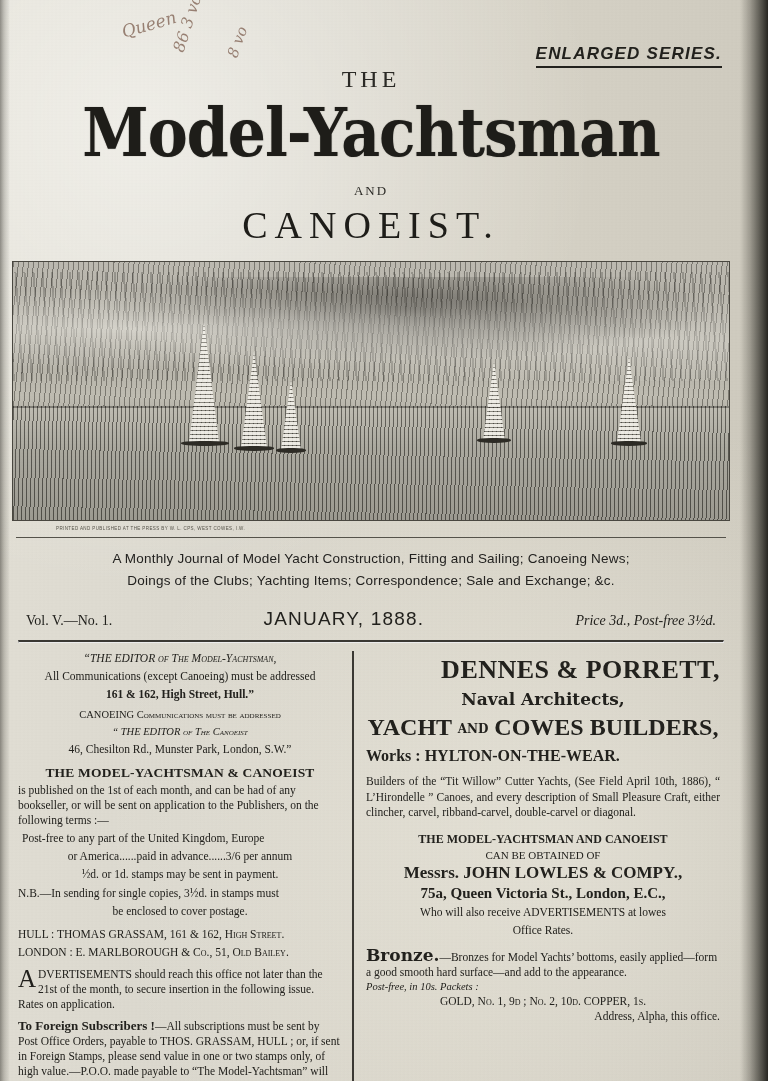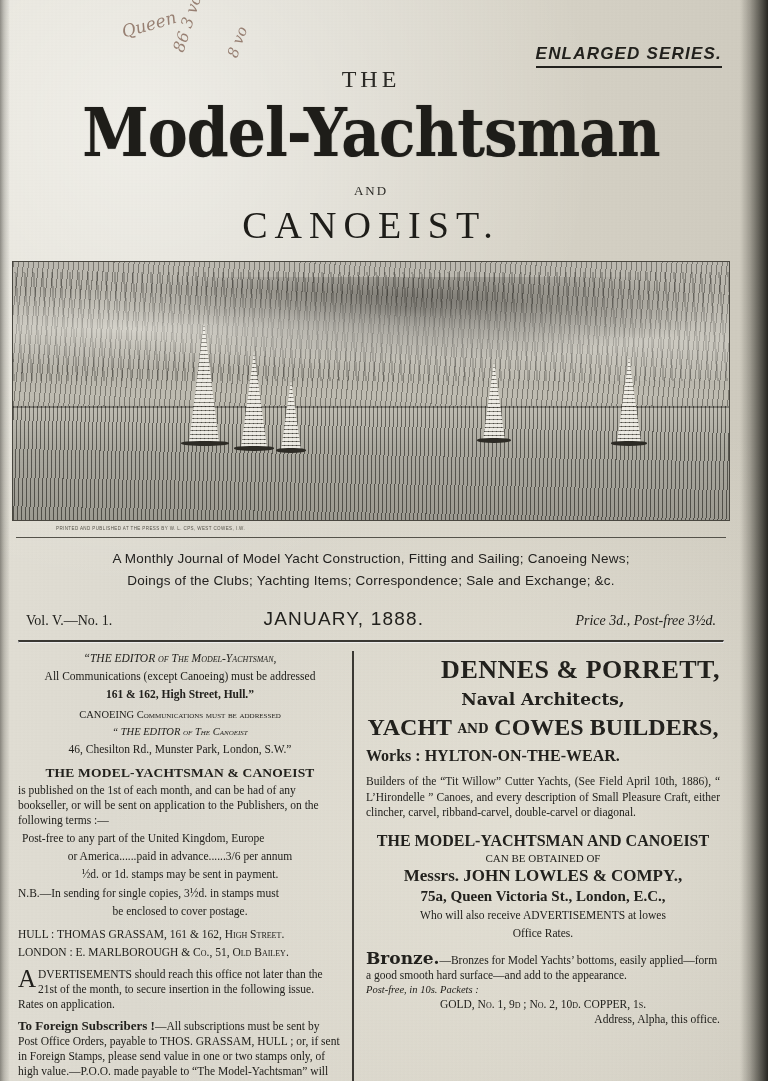--- a/index.html
+++ b/index.html
@@ -337,21 +337,21 @@
   .ad-body {
     font-size: 11.5px;
     line-height: 15.5px;
     margin-top: 9px;
     text-align: justify;
   }
   .ad-head2 {
     text-align: center;
     font-family: "Liberation Serif", serif;
     font-weight: bold;
-    font-size: 16px;
+    font-size: 12px;
     margin-top: 11px;
   }
   .ad-obtained {
     text-align: center;
     font-size: 11px;
     font-variant: small-caps;
     margin-top: 2px;
   }
   .ad-firm {
     text-align: center;

